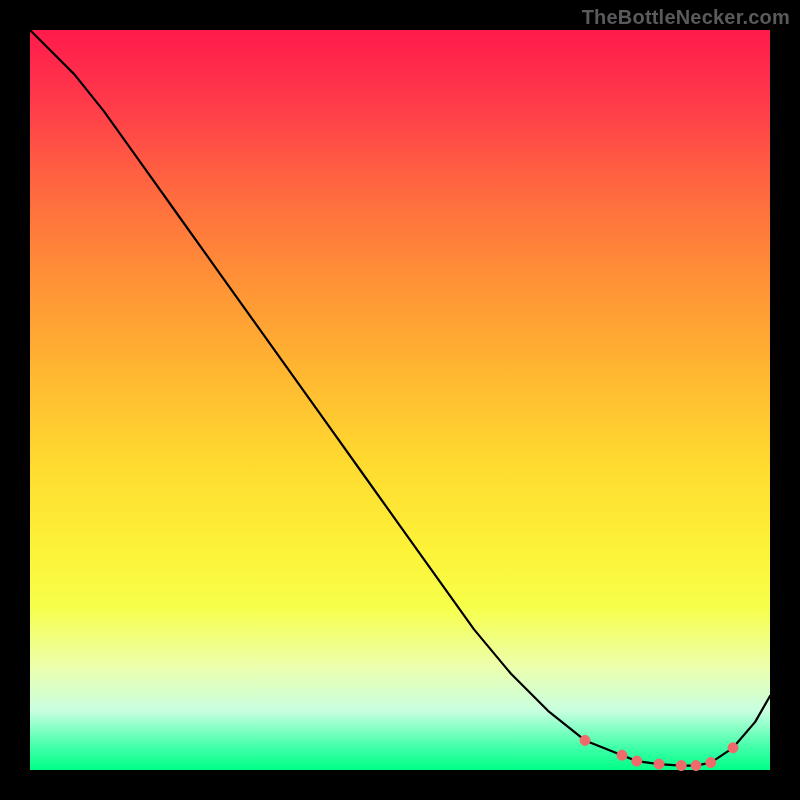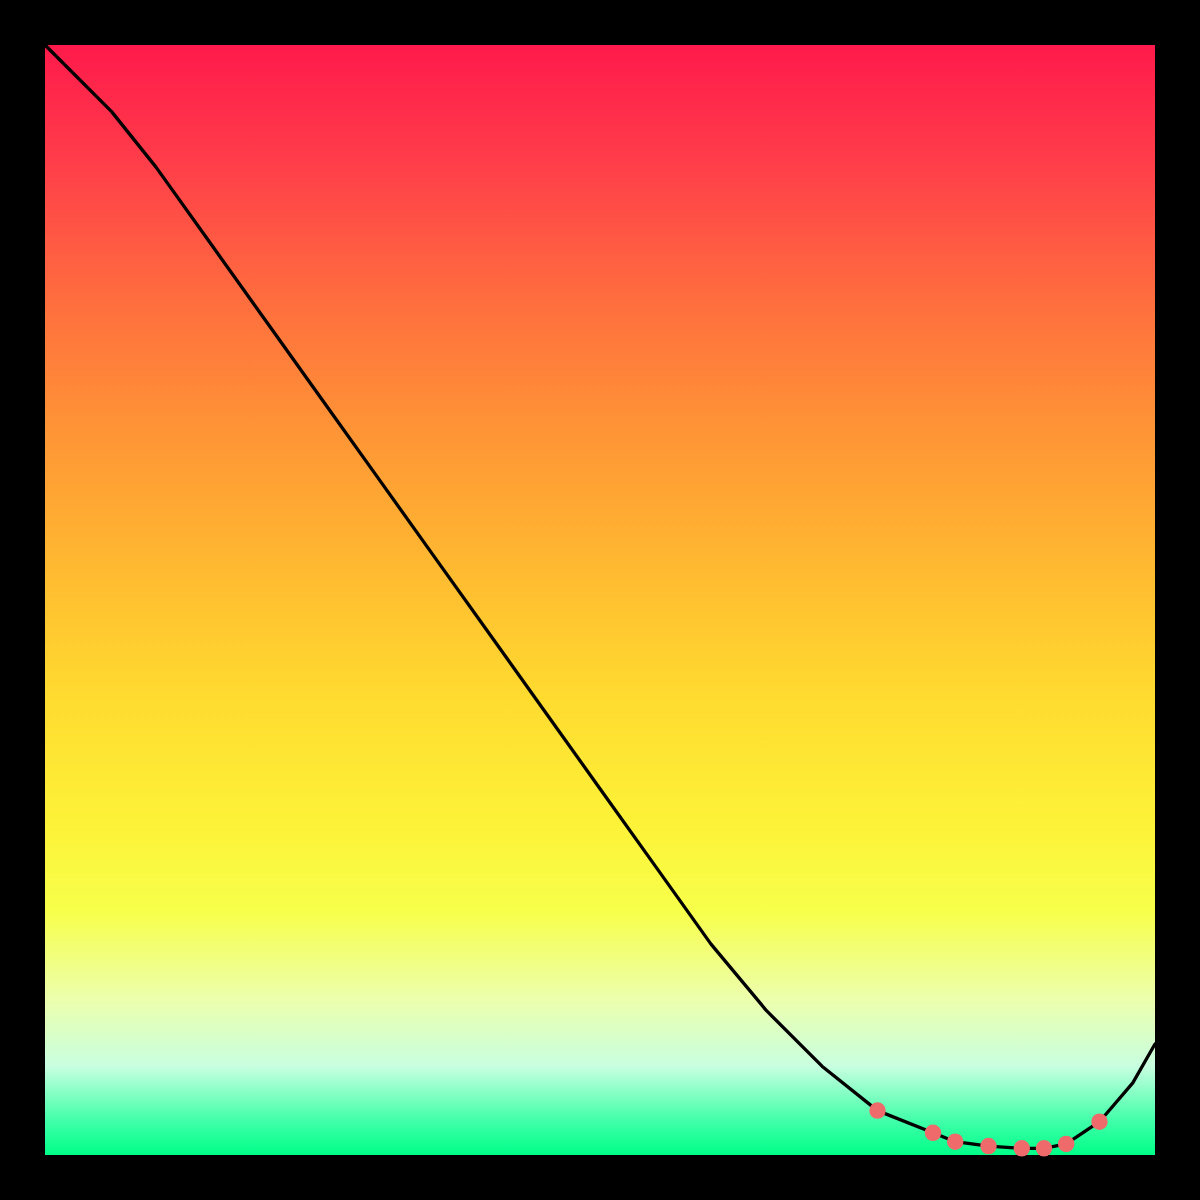--- a/index.html
+++ b/index.html
@@ -56,20 +56,21 @@
   }
   .marker {
     fill: #ef6b6b;
     stroke: #ef6b6b;
   }
 </style>
 </head>
 <body>
 
 <div class="frame">
+  <div class="watermark">TheBottleNecker.com</div>
   <div class="plot">
     <svg class="curve" viewBox="0 0 740 740">
       <path id="curve-path" class="curve-path" d="M0.00 0.00 L44.40 44.40 L74.00 81.40 L111.00 133.20 L148.00 185.00 L185.00 236.80 L222.00 288.60 L259.00 340.40 L296.00 392.20 L333.00 444.00 L370.00 495.80 L407.00 547.60 L444.00 599.40 L481.00 643.80 L518.00 680.80 L555.00 710.40 L592.00 725.20 L606.80 731.12 L629.00 734.08 L651.20 735.56 L666.00 735.56 L680.80 732.60 L703.00 717.80 L725.20 691.90 L740.00 666.00"></path>
       <g id="markers">
           <circle cx="555.00" cy="710.40" r="5" class="marker"></circle>
           <circle cx="592.00" cy="725.20" r="5" class="marker"></circle>
           <circle cx="606.80" cy="731.12" r="5" class="marker"></circle>
           <circle cx="629.00" cy="734.08" r="5" class="marker"></circle>
           <circle cx="651.20" cy="735.56" r="5" class="marker"></circle>
           <circle cx="666.00" cy="735.56" r="5" class="marker"></circle>

